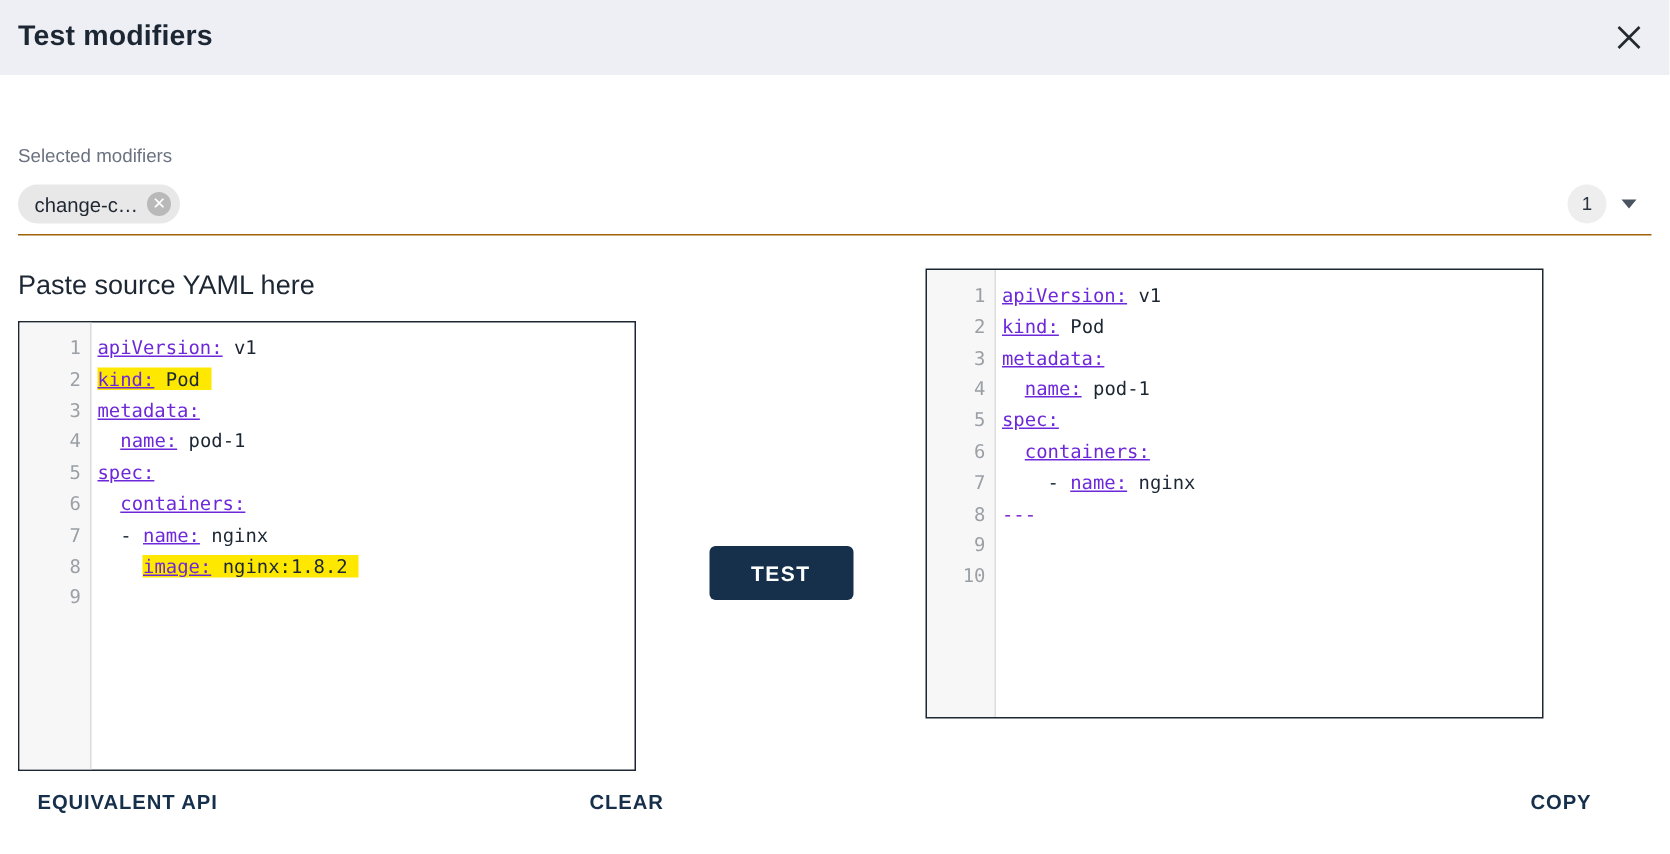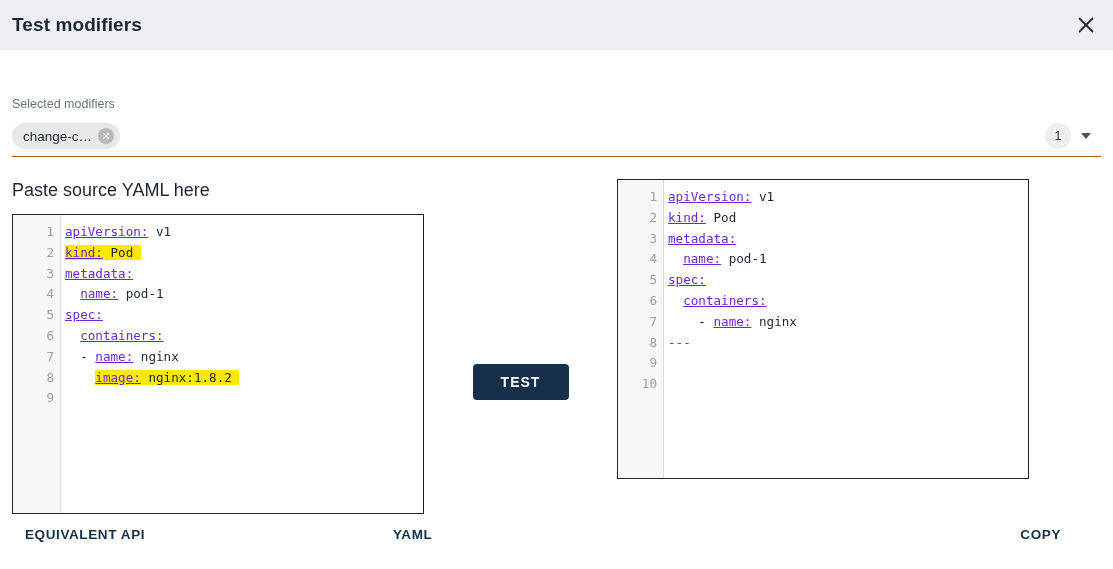--- a/index.html
+++ b/index.html
@@ -322,15 +322,15 @@
           <div class="code-line"><span>    - </span><span><span class="k">name:</span><span class="v"> nginx</span></span></div>
           <div class="code-line"><span class="sep">---</span></div>
           <div class="code-line">&nbsp;</div>
         </div>
     </div>
   </div>
 </div>
 
 <div class="footer">
   <button class="text-button btn-equivalent">EQUIVALENT API</button>
-  <button class="text-button btn-clear">YAML</button>
+  <button class="text-button btn-clear">CLEAR</button>
   <button class="text-button btn-copy">COPY</button>
 </div>
 
 </body></html>

